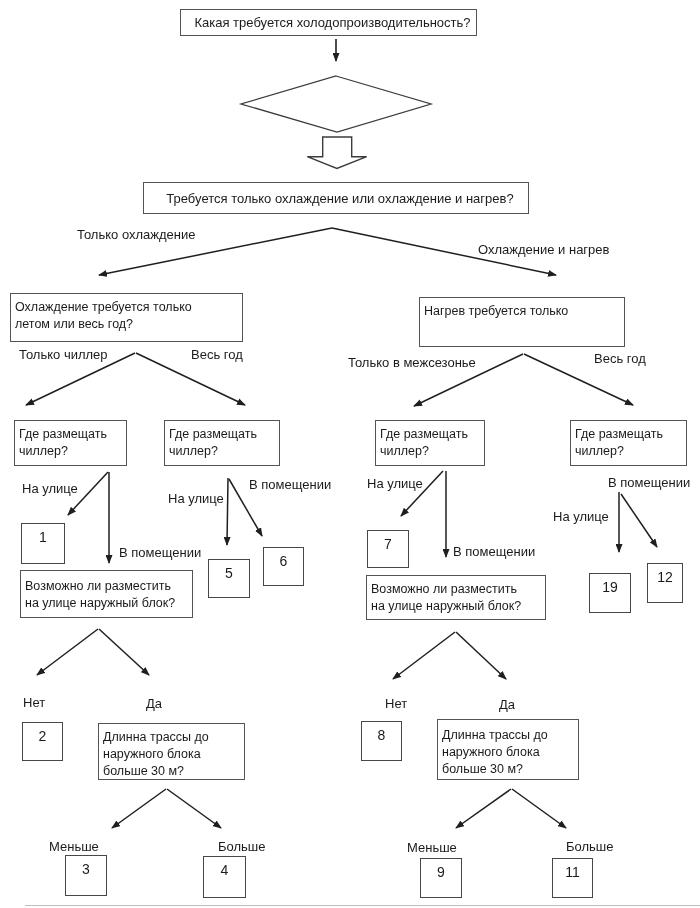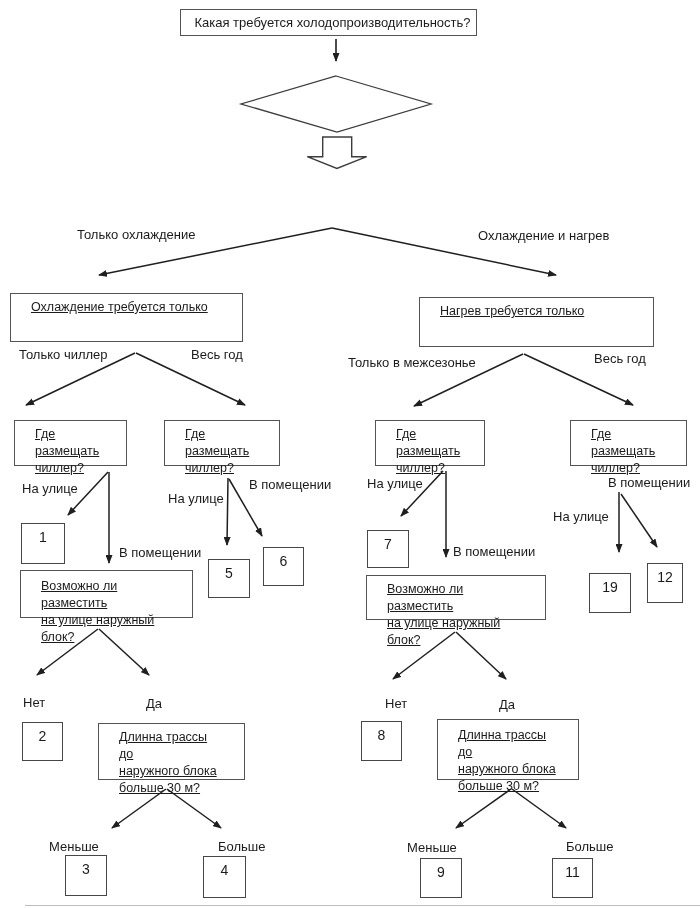--- a/index.html
+++ b/index.html
@@ -12,21 +12,21 @@
   .connectors { position:absolute; left:0; top:0; }
   .qbox {
     position:absolute; box-sizing:border-box;
     border:1.5px solid #545454; background:#ffffff;
     font-size:12.5px; line-height:17px;padding-left:8px;
   }
   .qbox.center {
     display:flex; align-items:center; justify-content:center;
     text-align:center; font-size:13px;
   }
-  .qbox.multi { padding:5px 20px;text-decoration:underline; }
+  .qbox.multi { padding:5px 4px; }
   .rbox {
     position:absolute; box-sizing:border-box;
     border:1.8px solid #474747; background:#ffffff;
     font-size:14px; text-align:center; padding-top:5px;
   }
   .lbl { position:absolute; font-size:13px; white-space:nowrap; }
   .diamond-label {
     position:absolute; left:246px; top:95px; width:180px;
     text-align:center; font-size:13px;
   }
@@ -83,26 +83,28 @@
     <line x1="455" y1="632" x2="393" y2="679" stroke="#1f1f1f" stroke-width="1.5" marker-end="url(#ah)"></line>
     <line x1="456" y1="632" x2="506" y2="679" stroke="#1f1f1f" stroke-width="1.5" marker-end="url(#ah)"></line>
 
     <line x1="511" y1="789" x2="456" y2="828" stroke="#1f1f1f" stroke-width="1.5" marker-end="url(#ah)"></line>
     <line x1="512" y1="789" x2="566" y2="828" stroke="#1f1f1f" stroke-width="1.5" marker-end="url(#ah)"></line>
   </svg>
 
   <div class="qbox center" style="left:180px;top:9px;width:297px;height:27px">Какая требуется холодопроизводительность?</div>
 
 
+  <div class="qbox center" style="left:143px;top:182px;width:386px;height:32px">Требуется только охлаждение или охлаждение и нагрев?</div>
 
   <div class="qbox multi" style="left:10px;top:293px;width:233px;height:49px">
     <div>Охлаждение требуется только</div>
+    <div>летом или весь год?</div>
   </div>
 
-  <div class="qbox multi" style="left:419px;top:297px;width:235px;height:50px">
+  <div class="qbox multi" style="left:419px;top:297px;width:206px;height:50px">
     <div>Нагрев требуется только</div>
   </div>
 
   <div class="qbox multi" style="left:14px;top:420px;width:113px;height:46px">
     <div>Где размещать</div>
     <div>чиллер?</div>
   </div>
   <div class="qbox multi" style="left:164px;top:420px;width:116px;height:46px">
     <div>Где размещать</div>
     <div>чиллер?</div>
@@ -130,21 +132,21 @@
     <div>наружного блока</div>
     <div>больше 30 м?</div>
   </div>
   <div class="qbox multi" style="left:437px;top:719px;width:142px;height:61px;padding-top:7px">
     <div>Длинна трассы до</div>
     <div>наружного блока</div>
     <div>больше 30 м?</div>
   </div>
 
   <div class="lbl" style="left:77px;top:227px">Только охлаждение</div>
-  <div class="lbl" style="left:478px;top:228px">Охлаждение и нагрев</div>
+  <div class="lbl" style="left:478px;top:242px">Охлаждение и нагрев</div>
   <div class="lbl" style="left:19px;top:347px">Только чиллер</div>
   <div class="lbl" style="left:191px;top:347px">Весь год</div>
   <div class="lbl" style="left:348px;top:355px">Только в межсезонье</div>
   <div class="lbl" style="left:594px;top:351px">Весь год</div>
 
   <div class="lbl" style="left:22px;top:481px">На улице</div>
   <div class="lbl" style="left:119px;top:545px">В помещении</div>
   <div class="lbl" style="left:168px;top:491px">На улице</div>
   <div class="lbl" style="left:249px;top:477px">В помещении</div>
   <div class="lbl" style="left:367px;top:476px">На улице</div>

